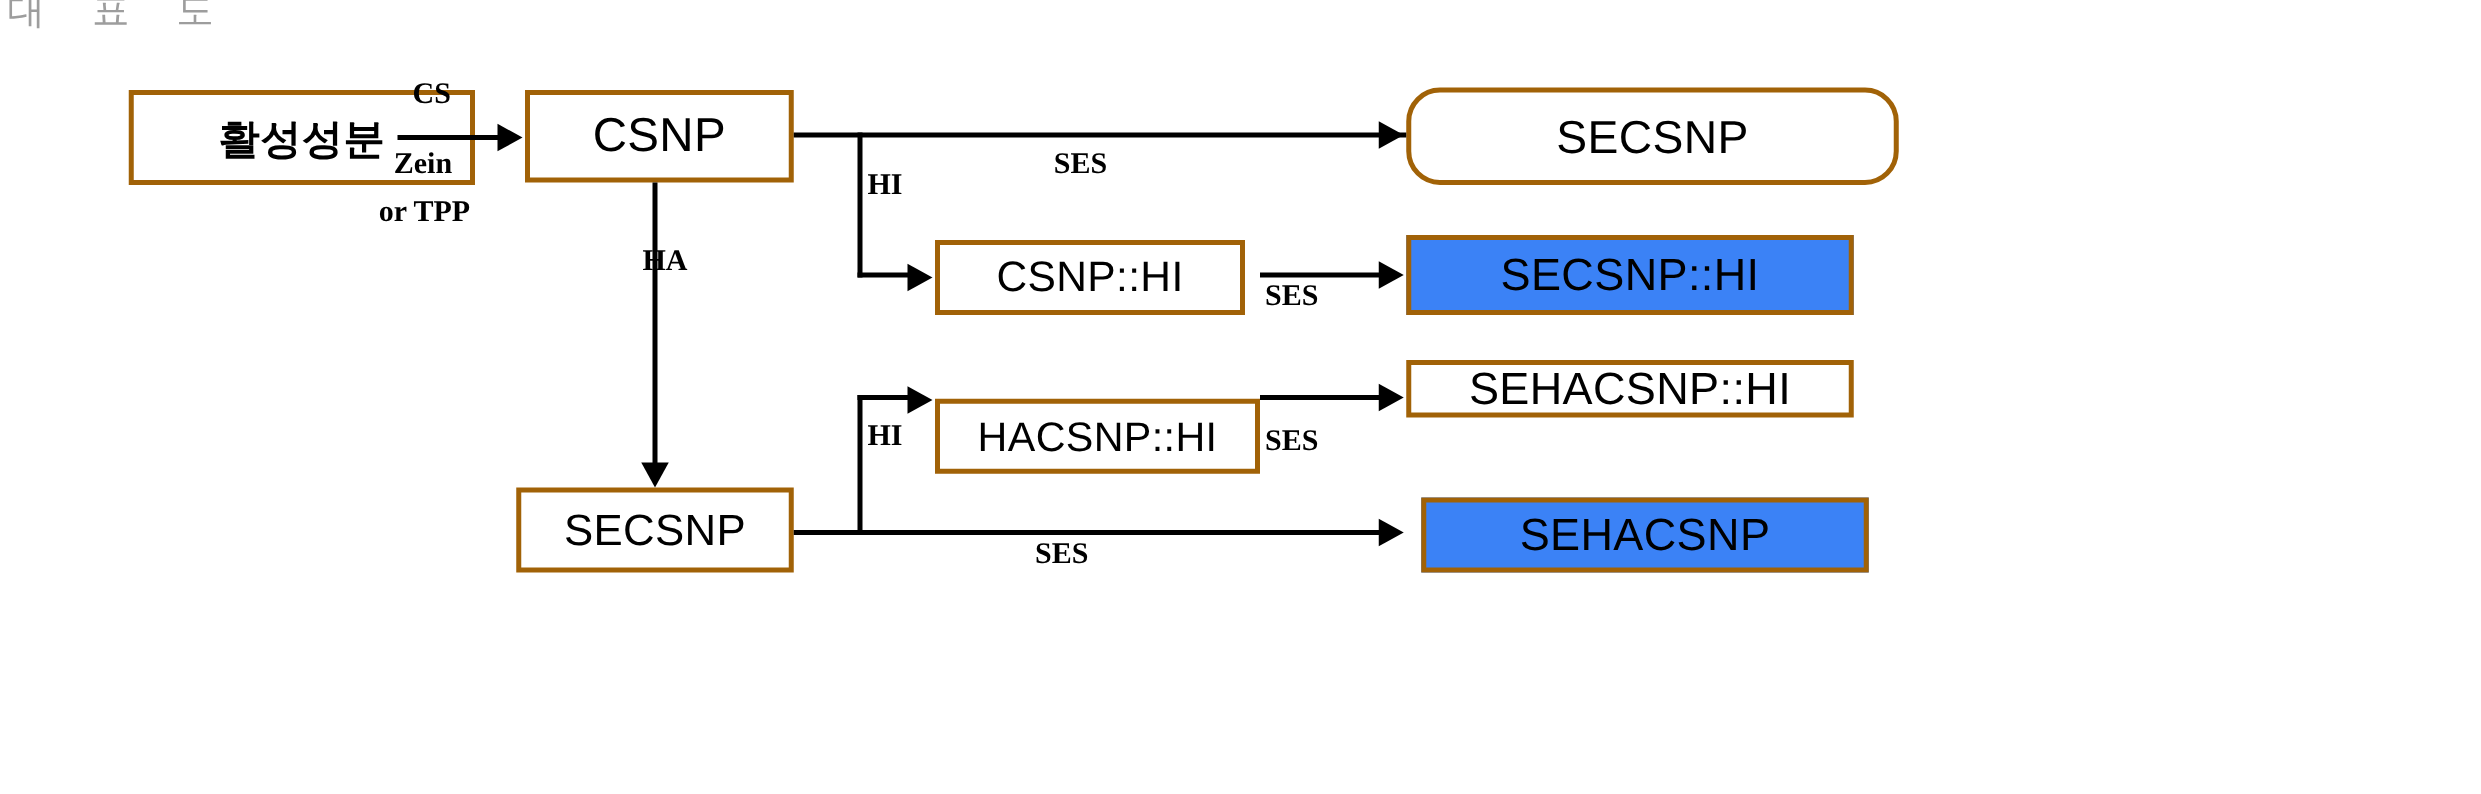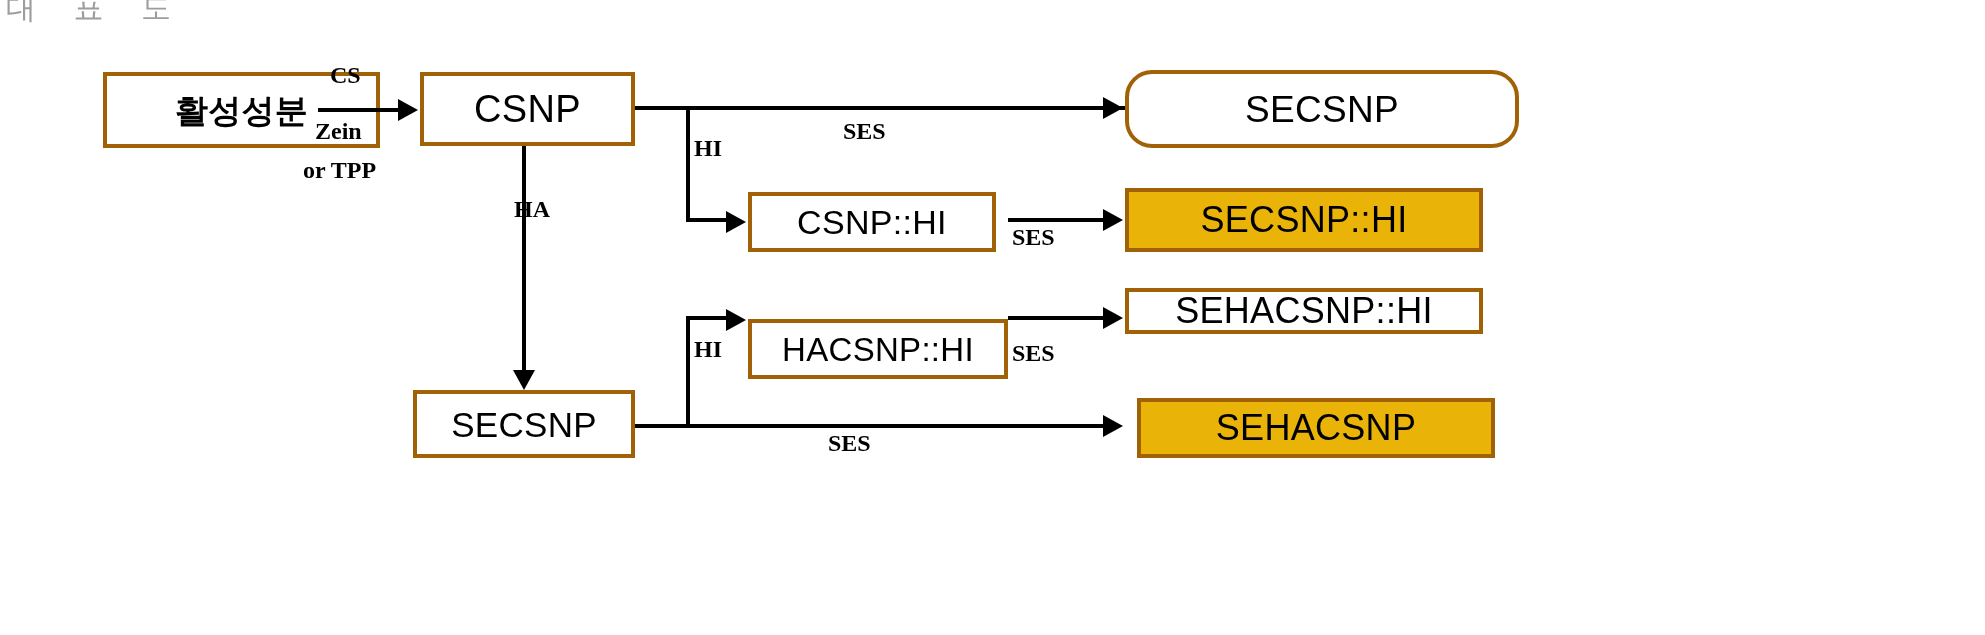--- a/index.html
+++ b/index.html
@@ -26,21 +26,21 @@
     background:#ffffff;
     display:flex;align-items:center;justify-content:center;
     text-align:center;
     font-size:34px;
     font-weight:400;
     line-height:1;
     letter-spacing:.3px;
     white-space:nowrap;
   }
   .node.shaded{
-    background:#eab308;
+    background:#3b82f6;
   }
   .node.korean{
     font-family:"DejaVu Sans","Liberation Sans",sans-serif;
     font-weight:700;
     font-size:33px;
   }
   .node.bold{font-weight:400;}
 
   
   .hline{position:absolute;background:#000;height:4px;}

